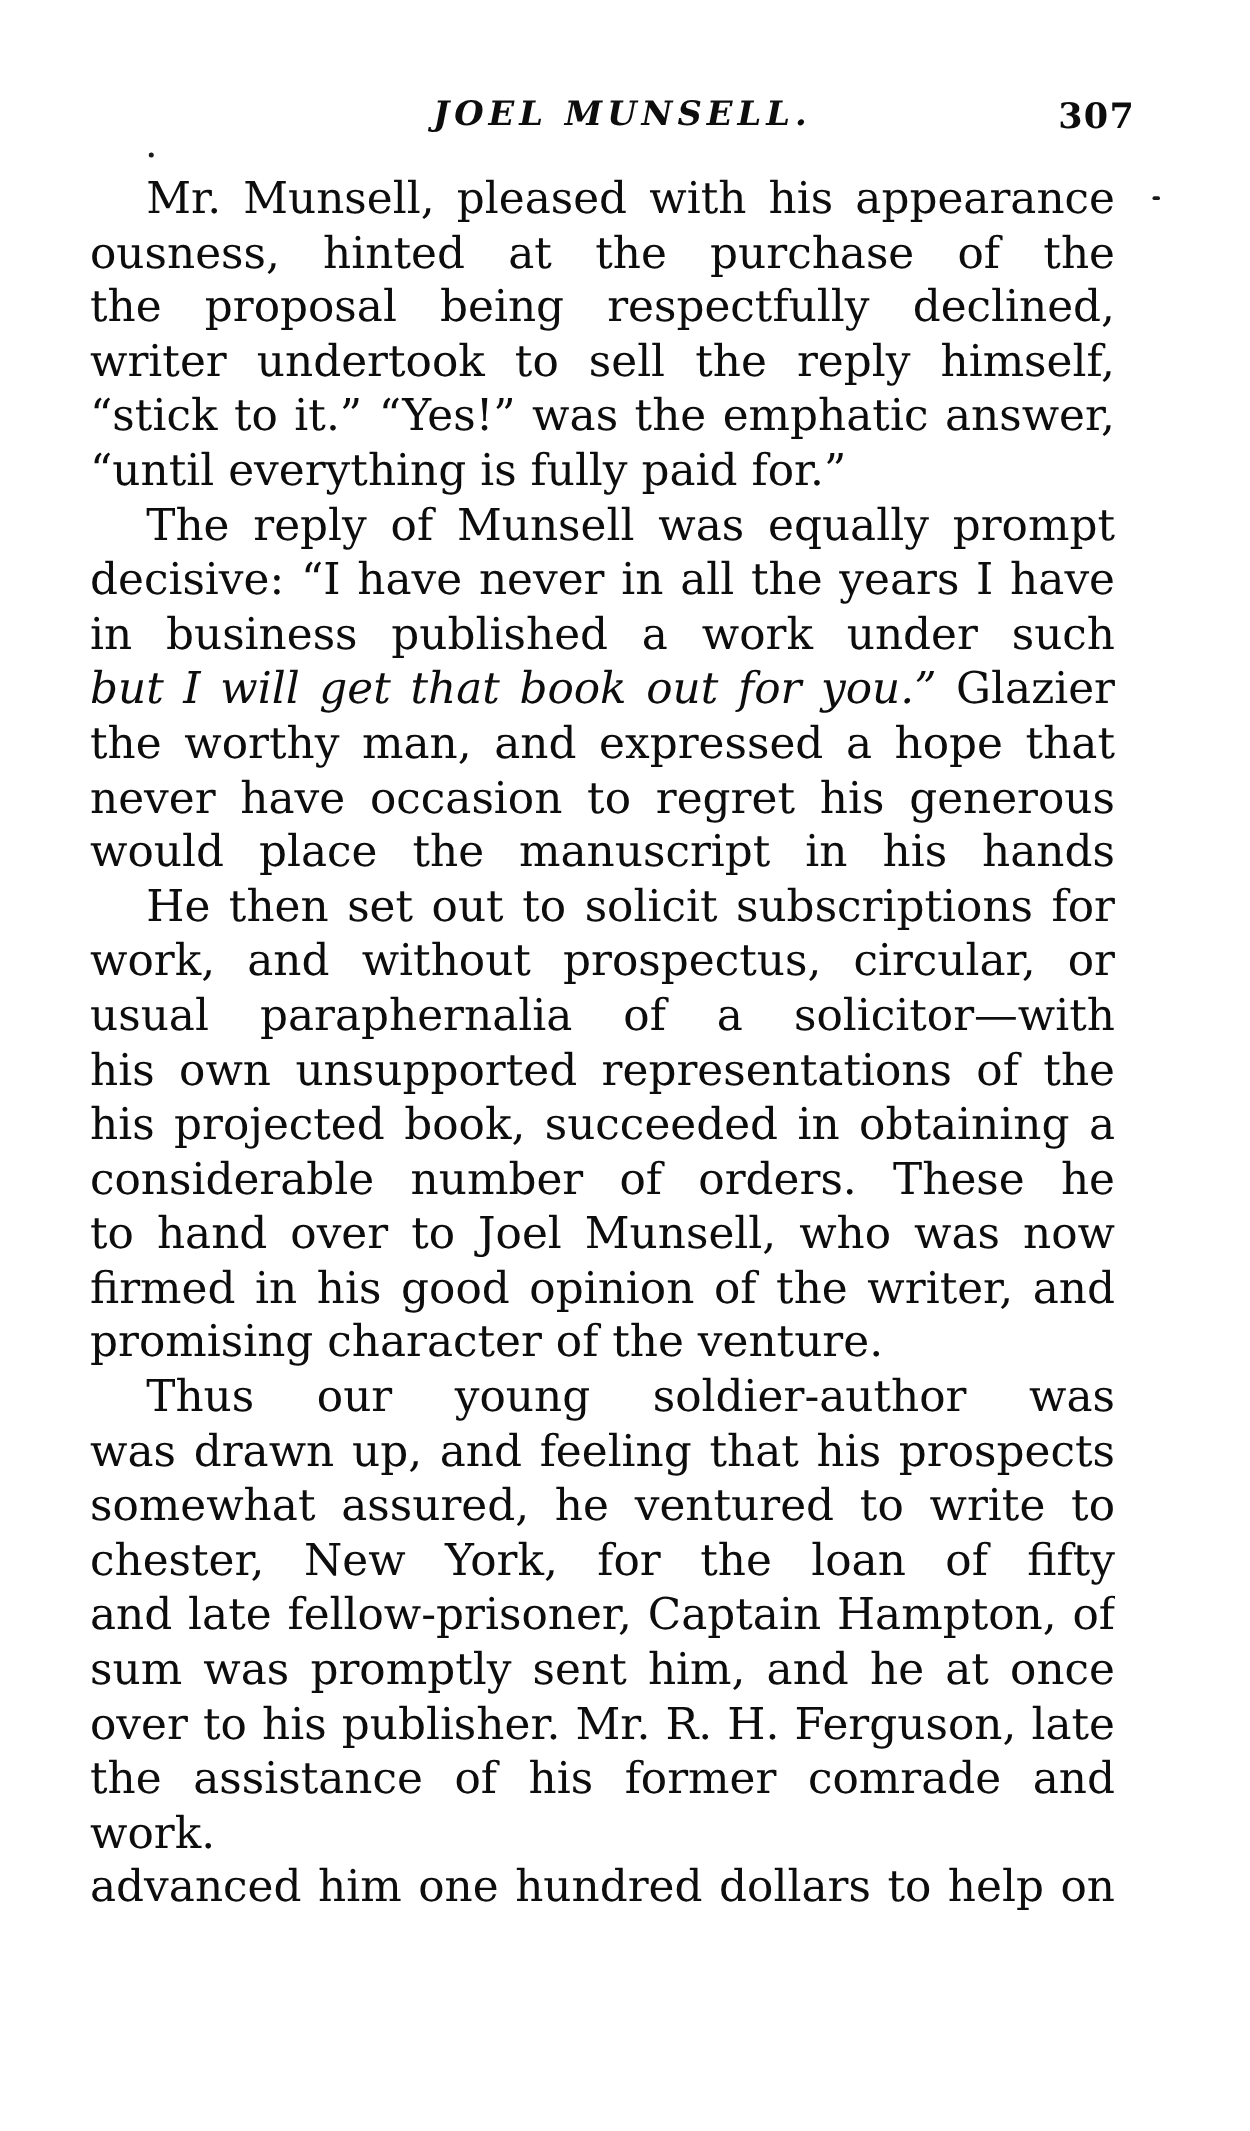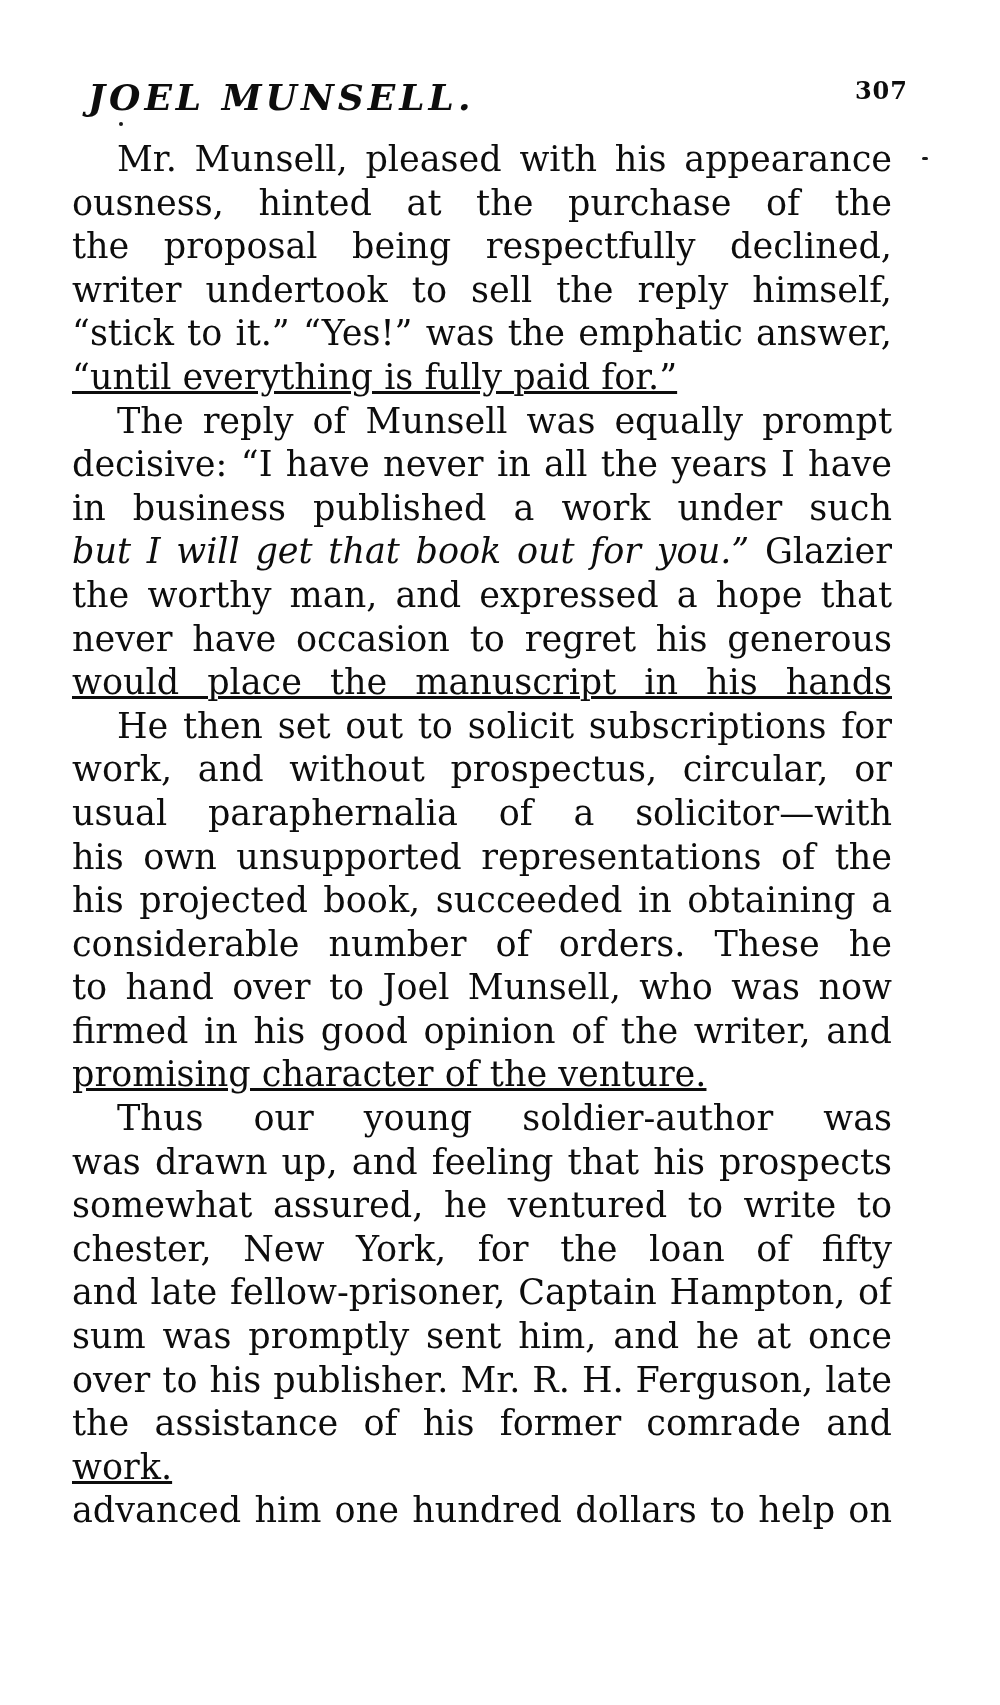--- a/index.html
+++ b/index.html
@@ -21,33 +21,33 @@
     top: 76px;
     left: 88px;
     width: 820px;
     height: 38px;
   }
   .running-title {
     position: absolute;
     left: 0;
     right: 0;
     top: 0;
-    text-align: left;
+    text-align: center;
     font-style: italic;
     font-weight: 700;
-    font-size: 36px;
+    font-size: 27px;
     letter-spacing: 4px;
     white-space: nowrap;
   }
   .page-number {
     position: absolute;
     right: 0;
     top: 0;
     font-weight: 700;
-    font-size: 24px;
+    font-size: 28px;
     letter-spacing: 1px;
   }
   .text-block {
     position: absolute;
     top: 138px;
     left: 72px;
     width: 820px;
     font-size: 35px;
     font-weight: 500;
   }
@@ -55,21 +55,21 @@
     margin: 0;
     padding: 0;
     height: 43.6px;
     line-height: 43.6px;
     text-align: justify;
     text-align-last: justify;
     white-space: normal;
     overflow: hidden;
   }
   .line.indent { text-indent: 45px; }
-  .line.end { text-align-last: left; text-decoration: underline; }
+  .line.end { text-align-last: left; }
   .line em { font-style: italic; }
   .artifact {
     position: absolute;
     background: #1a1a1a;
     border-radius: 50%;
   }
   .artifact.a1 { left: 119px; top: 122px; width: 4px; height: 4px; }
   .artifact.a2 { left: 922px; top: 157px; width: 6px; height: 3px; border-radius: 2px; }
 </style>
 </head>

